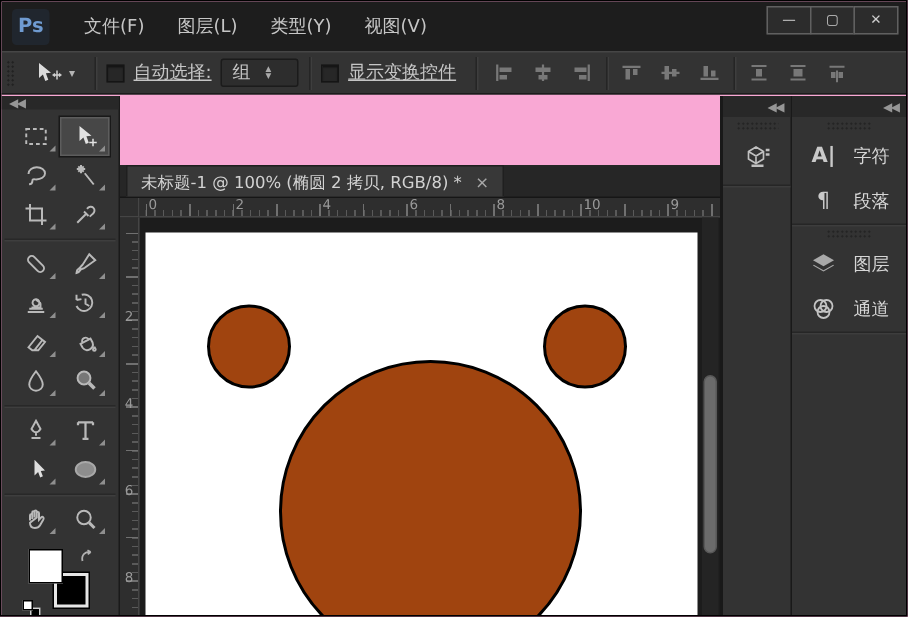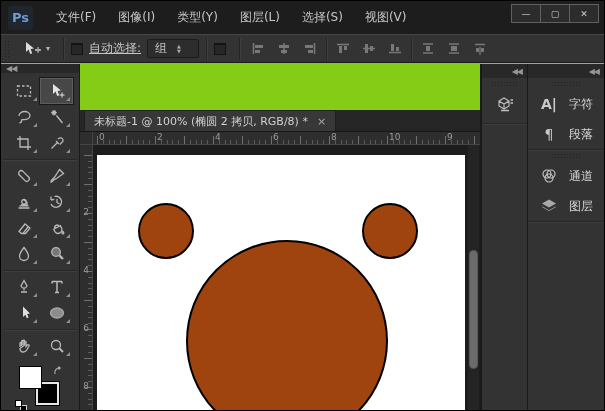--- a/index.html
+++ b/index.html
@@ -1,19 +1,19 @@
 <!DOCTYPE html>
 <html><head>
 <meta charset="utf-8">
 <style>
   * { margin:0; padding:0; box-sizing:border-box; }
   html,body { background:#000; }
   .window {
     position:relative; width:605px; height:411px; overflow:hidden;
-    background:#84cc16; font-family:"DejaVu Sans","Liberation Sans",sans-serif;
+    background:#f9a8d4; font-family:"DejaVu Sans","Liberation Sans",sans-serif;
     color:#c4c4c4; border:1px solid #000;
   }
   
   .titlebar { position:absolute; top:0; left:0; right:0; height:33px;
     background:#1d1d1d; display:flex; align-items:center; padding-left:7px; }
   .ps-logo { width:25px; height:24px; background:#20262e; border-radius:3px;
     color:#6f9bd1; font-weight:bold; font-size:13px; display:flex;
     align-items:center; justify-content:center; }
   .menubar { display:flex; margin-left:12px; }
   .menu-item { font-size:12px; padding:4px 11px; color:#c6c6c6; cursor:default; white-space:nowrap; }
@@ -119,24 +119,22 @@
 </style>
 </head>
 <body>
 
 <div class="window">
 
   <div class="titlebar">
     <div class="ps-logo">Ps</div>
     <div class="menubar">
       <span class="menu-item">文件(F)</span>
-      <span class="menu-item">图像(I)</span>
+      <span class="menu-item">图层(L)</span>
       <span class="menu-item">类型(Y)</span>
-      <span class="menu-item">图层(L)</span>
-      <span class="menu-item">选择(S)</span>
       <span class="menu-item">视图(V)</span>
     </div>
     <div class="win-controls">
       <div class="win-btn">—</div>
       <div class="win-btn">▢</div>
       <div class="win-btn">✕</div>
     </div>
   </div>
 
   <div class="optionsbar">
@@ -153,20 +151,21 @@
     <span class="opt-label">自动选择:</span>
     <div class="select">
       <span>组</span>
       <span class="updown">
         <span style="font-size:5px">▲</span>
         <span style="font-size:5px">▼</span>
       </span>
     </div>
     <div class="osep"></div>
     <div class="checkbox"></div>
+    <span class="opt-label">显示变换控件</span>
     <div class="osep"></div>
     <div class="align-group">
       <div class="align-btn">
         <svg width="14" height="13" viewBox="0 0 14 13">
             <path d="M2.5 1 V12" stroke-width="1.5" fill="none"></path>
             <rect x="4" y="3" width="8" height="3" stroke="none"></rect>
             <rect x="4" y="8" width="5" height="3" stroke="none"></rect>
           </svg>
       </div>
       <div class="align-btn">
@@ -431,33 +430,33 @@
         </div>
         <div class="dock-item">
           <span class="d-icon">¶</span>
           <span class="d-label">段落</span>
         </div>
         <div class="sepline"></div>
         <div class="hgrip" style="width:30px"></div>
         <div class="dock-item">
           <span class="d-icon">
             <svg width="18" height="18" viewBox="0 0 18 18">
+                <path d="M9 2.5 L16 6.5 L9 10.5 L2 6.5 Z" fill="#a9a9a9" stroke="none"></path>
+                <path d="M2.5 9.5 L9 13.2 L15.5 9.5 L16 10 L9 14 L2 10 Z" fill="#a9a9a9" stroke="none"></path>
+              </svg>
+          </span>
+          <span class="d-label">图层</span>
+        </div>
+        <div class="dock-item">
+          <span class="d-icon">
+            <svg width="18" height="18" viewBox="0 0 18 18">
                 <circle cx="7" cy="7" r="4"></circle>
                 <circle cx="11" cy="7" r="4"></circle>
                 <circle cx="9" cy="11" r="4"></circle>
               </svg>
           </span>
           <span class="d-label">通道</span>
         </div>
-        <div class="dock-item">
-          <span class="d-icon">
-            <svg width="18" height="18" viewBox="0 0 18 18">
-                <path d="M9 2.5 L16 6.5 L9 10.5 L2 6.5 Z" fill="#a9a9a9" stroke="none"></path>
-                <path d="M2.5 9.5 L9 13.2 L15.5 9.5 L16 10 L9 14 L2 10 Z" fill="#a9a9a9" stroke="none"></path>
-              </svg>
-          </span>
-          <span class="d-label">图层</span>
-        </div>
         <div class="sepline"></div>
       </div>
     </div>
   </div>
 </div>
 
 </body></html>

